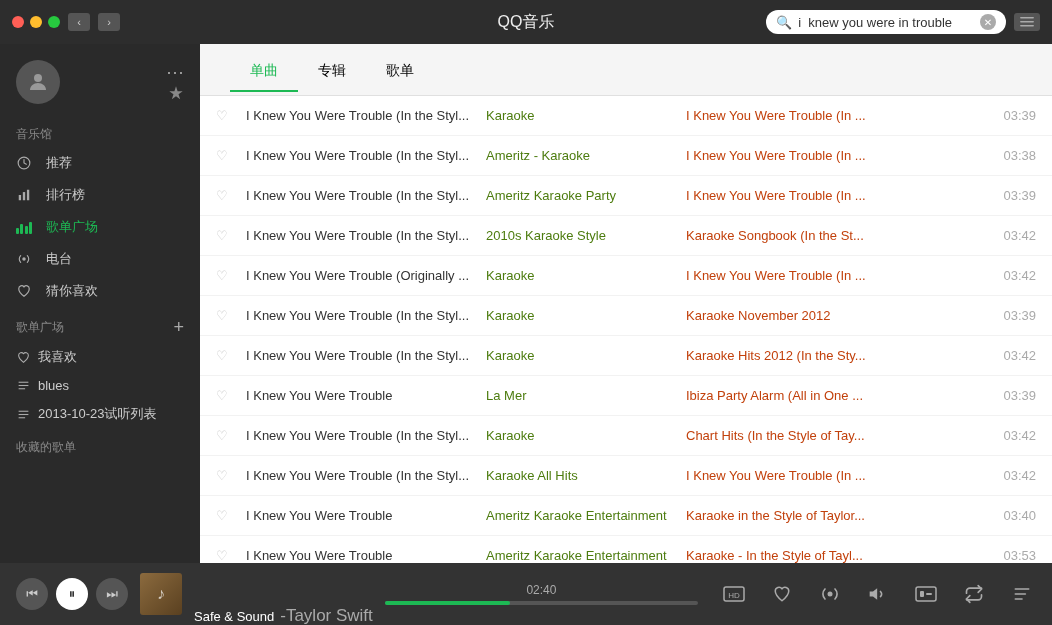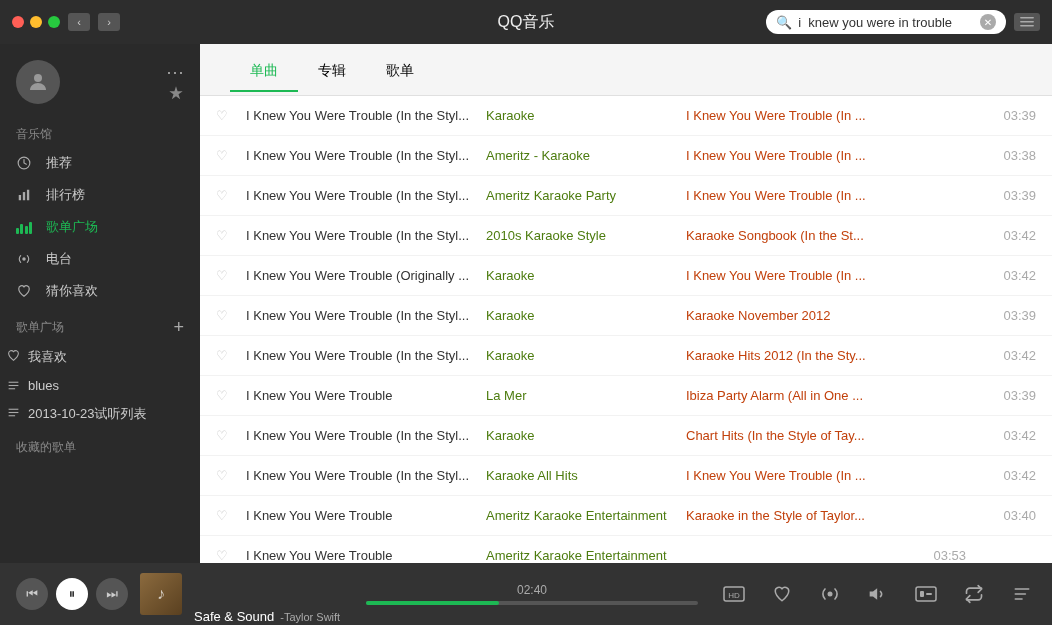--- a/index.html
+++ b/index.html
@@ -62,21 +62,21 @@
     .sidebar-item {
       display: flex; align-items: center; gap: 14px;
       padding: 7px 16px;
       color: #ccc; font-size: 13px; cursor: pointer;
     }
     .sidebar-item.active { color: #1db954; }
     .sidebar-icon { width: 16px; height: 16px; display: flex; align-items: center; justify-content: center; font-size: 13px; flex-shrink: 0; }
     .sidebar-section-header { display: flex; align-items: center; justify-content: space-between; padding: 10px 16px 4px; }
     .sidebar-section-header .section-label { padding: 0; }
     .add-btn { color: #aaa; font-size: 18px; cursor: pointer; }
-    .playlist-item { display: flex; gap: 8px; padding: 6px 6px; color: #ccc; font-size: 13px; cursor: pointer; }
+    .playlist-item { display: flex; align-items: center; gap: 8px; padding: 6px 16px; color: #ccc; font-size: 13px; cursor: pointer; }
     .playlist-icon { width: 14px; height: 14px; display: flex; align-items: center; justify-content: center; flex-shrink: 0; }
 
     
     .content {
       flex: 1;
       background: #f5f5f5;
       display: flex;
       flex-direction: column;
       overflow: hidden;
     }
@@ -123,21 +123,21 @@
       padding: 0 16px;
       gap: 12px;
       flex-shrink: 0;
     }
     .player-controls { display: flex; align-items: center; gap: 8px; }
     .ctrl-btn { background: #555; border: none; color: #ccc; width: 32px; height: 32px; border-radius: 50%; cursor: pointer; display: flex; align-items: center; justify-content: center; font-size: 13px; }
     .ctrl-btn.play { background: #fff; color: #333; }
     .album-thumb { width: 42px; height: 42px; background: #666; border-radius: 3px; flex-shrink: 0; overflow: hidden; }
     .track-info { display: flex; flex-direction: column; min-width: 160px; }
     .track-title { color: #fff; font-size: 13px; font-weight: 500; }
-    .track-artist { color: #aaa; font-size: 11px; }
+    .track-artist { color: #aaa; font-size: 17px; }
     .track-title-artist { display: flex; align-items: baseline; gap: 6px; margin-top: 44px; }
     .progress-section { flex: 1; display: flex; flex-direction: column; align-items: center; gap: 4px; }
     .time-display { color: #aaa; font-size: 12px; }
     .progress-bar-wrap { width: 100%; height: 4px; background: #555; border-radius: 2px; }
     .progress-fill { height: 100%; background: #1db954; border-radius: 2px; width: 40%; }
     .player-right { display: flex; align-items: center; gap: 20px; margin-left: 10px; }
     .player-icon-btn { background: none; border: none; color: #aaa; font-size: 16px; cursor: pointer; display: flex; align-items: center; justify-content: center; width: 28px; height: 28px; }
 
     
     .bars-icon { display: flex; align-items: flex-end; gap: 1.5px; height: 14px; }
@@ -361,20 +361,21 @@
     <span class="heart-icon">♡</span>
     <span class="song-title">I Knew You Were Trouble</span>
     <span class="song-artist">Ameritz Karaoke Entertainment</span>
     <span class="song-album">Karaoke in the Style of Taylor...</span>
     <span class="song-duration">03:40</span>
   </div>
         <div class="song-row">
     <span class="heart-icon">♡</span>
     <span class="song-title">I Knew You Were Trouble</span>
     <span class="song-artist">Ameritz Karaoke Entertainment</span>
+    <span class="song-album">Karaoke - In the Style of Tayl...</span>
     <span class="song-duration">03:53</span>
   </div>
       </div>
   </div>
 </div>
 
 <div class="player-bar">
   <div class="player-controls">
     <button class="ctrl-btn">⏮</button>
     <button class="ctrl-btn play">⏸</button>

